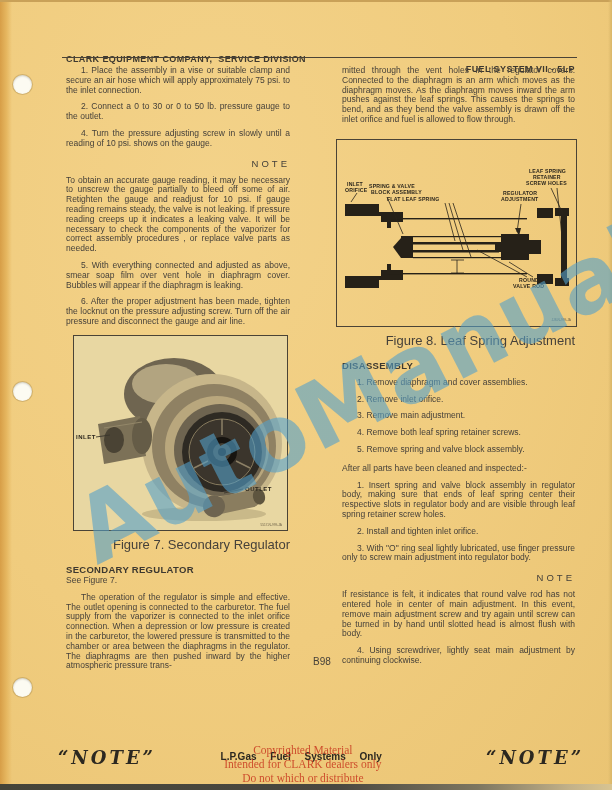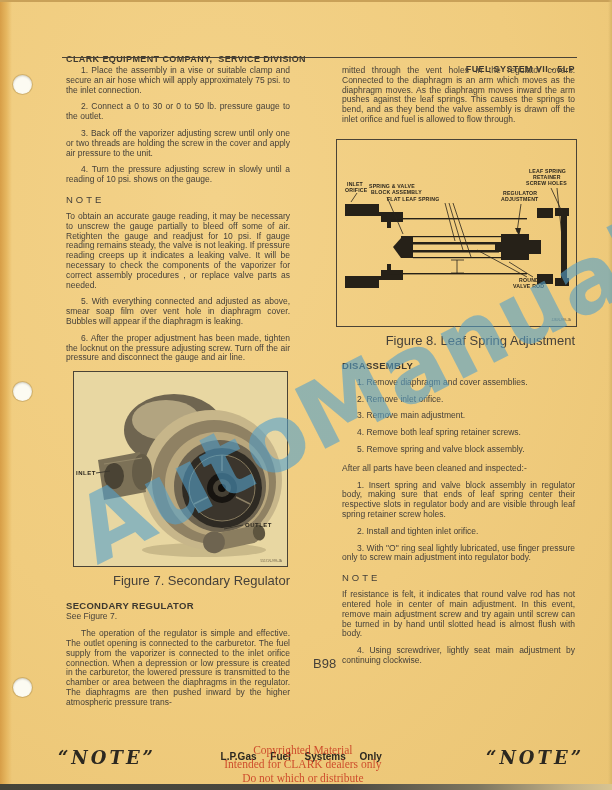--- a/index.html
+++ b/index.html
@@ -19,30 +19,30 @@
         letter-spacing:.4px;color:#3d382f;white-space:pre-wrap;}
   .hdr-left{float:left;} .hdr-right{float:right;padding-left:45px;}
   .hdr-rule{position:absolute;left:62px;right:35px;top:57px;border-top:1.4px solid #4a4336;}
   .col{position:absolute;top:66px;}
   .col-left{left:66px;width:224px;}
   .col-right{left:342px;width:233px;}
   p.body{font-size:8.5px;line-height:9.8px;text-align:justify;text-indent:15px;
         margin:0 0 7px 0;color:#46413a;}
   p.noindent{text-indent:0;}
   p.tight{margin-bottom:9px;}
-  .note-h{text-align:left;font-size:9.5px;letter-spacing:3px;color:#44403a;
+  .note-h{text-align:right;font-size:9.5px;letter-spacing:3px;color:#44403a;
         margin:9px 0 7px 0;font-weight:normal;}
   .sec-h{font-size:9.5px;font-weight:bold;letter-spacing:.3px;color:#3d382f;margin:10px 0 0 0;}
   .sec-sub{font-size:8.5px;margin:0 0 8px 0;}
   .figbox{border:1.5px solid #4a4336;position:relative;background:#e8d7a2;}
   .fig7{width:213px;height:194px;margin:8px 0 0 7px;}
   .fig8{width:239px;height:186px;margin:14px 0 0 -6px;background:transparent;}
   .figcap{text-align:right;font-size:13px;margin:6px 0 12px 0;color:#46413a;}
   .step4wrap{position:relative;}
-  .pageno{position:absolute;left:-29px;top:10px;font-size:13px;color:#46413a;}
+  .pageno{position:absolute;left:-29px;top:10px;font-size:10px;color:#46413a;}
   .watermark{position:absolute;left:52px;top:356px;width:562px;text-align:center;
         font-family:"DejaVu Sans", sans-serif;font-weight:bold;font-size:92px;
         color:rgba(84,160,202,.60);transform:rotate(-27deg);letter-spacing:1px;
         z-index:4;pointer-events:none;}
   .foot-note{position:absolute;top:747px;font-family:"DejaVu Serif", serif;
         font-weight:bold;font-style:italic;font-size:18px;letter-spacing:3px;color:#2c2820;}
   .foot-note-left{left:58px;} .foot-note-right{right:28px;}
   .foot-center{position:absolute;top:751px;left:50%;transform:translateX(-53%);
         font-size:10px;font-weight:bold;color:#2c2820;word-spacing:11px;white-space:nowrap;}
   .stamp{position:absolute;top:743px;left:50%;transform:translateX(-52%);z-index:6;
@@ -66,21 +66,20 @@
 
   <div class="hdr">
     <span class="hdr-left">CLARK EQUIPMENT COMPANY,  SERVICE DIVISION</span>
     <span class="hdr-right">FUEL SYSTEM VII - 5LP</span>
   </div>
   <div class="hdr-rule"></div>
 
   <div class="col col-left">
     <p class="body">1. Place the assembly in a vise or suitable clamp and secure an air hose which will apply approximately 75 psi. to the inlet connection.</p>
     <p class="body">2. Connect a 0 to 30 or 0 to 50 lb. pressure gauge to the outlet.</p>
-    <p class="body">3. Back off the vaporizer adjusting screw until only one or two threads are holding the screw in the cover and apply air pressure to the unit.</p>
     <p class="body">4. Turn the pressure adjusting screw in slowly until a reading of 10 psi. shows on the gauge.</p>
     <div class="note-h">NOTE</div>
     <p class="body noindent">To obtain an accurate gauge reading, it may be necessary to unscrew the gauge partially to bleed off some of air. Retighten the gauge and readjust for 10 psi. If gauge reading remains steady, the valve is not leaking. If pressure reading creeps up it indicates a leaking valve. It will be necessary to check the components of the vaporizer for correct assembly procedures , or replace valve parts as needed.</p>
     <p class="body">5. With everything connected and adjusted as above, smear soap film over vent hole in diaphragm cover. Bubbles will appear if the diaphragm is leaking.</p>
     <p class="body">6. After the proper adjustment has been made, tighten the locknut on the pressure adjusting screw. Turn off the air pressure and disconnect the gauge and air line.</p>
 
     <div class="figbox fig7">
       <svg width="213" height="194" viewBox="0 0 213 194">
         <rect x="0" y="0" width="213" height="194" fill="#e8d7a2"></rect>
         <ellipse cx="130" cy="178" rx="62" ry="7" fill="rgba(60,50,30,0.18)"></ellipse>

